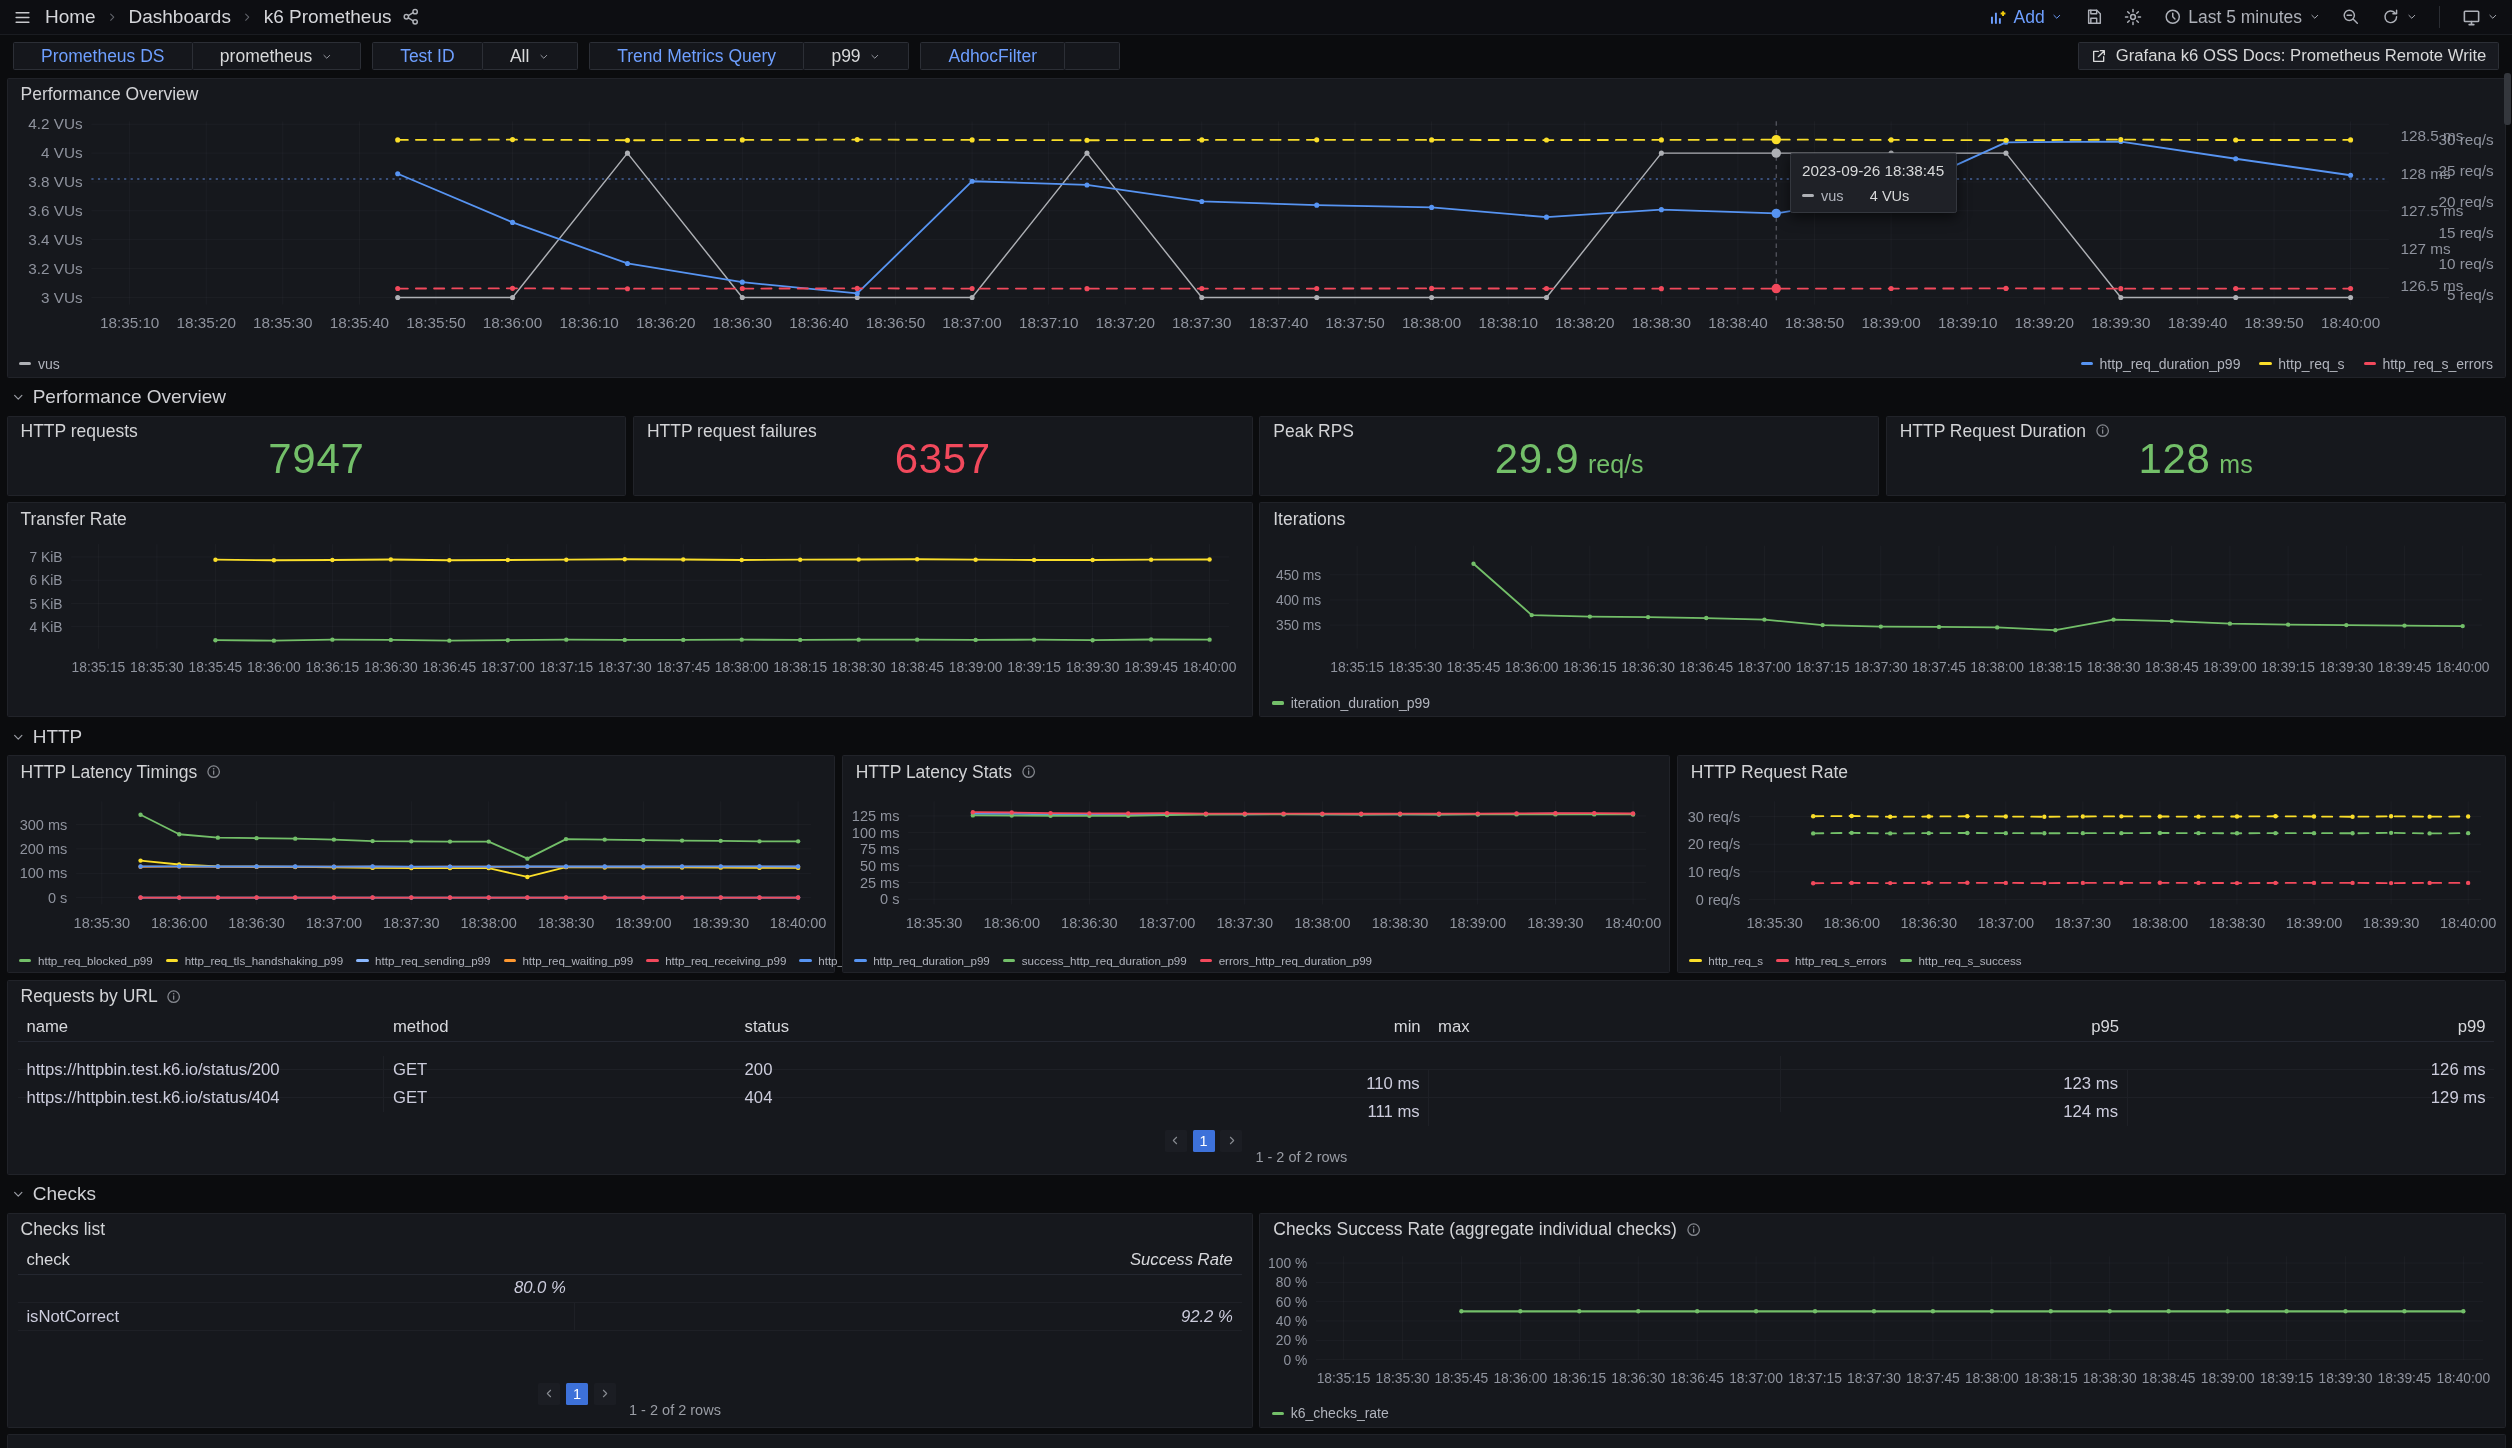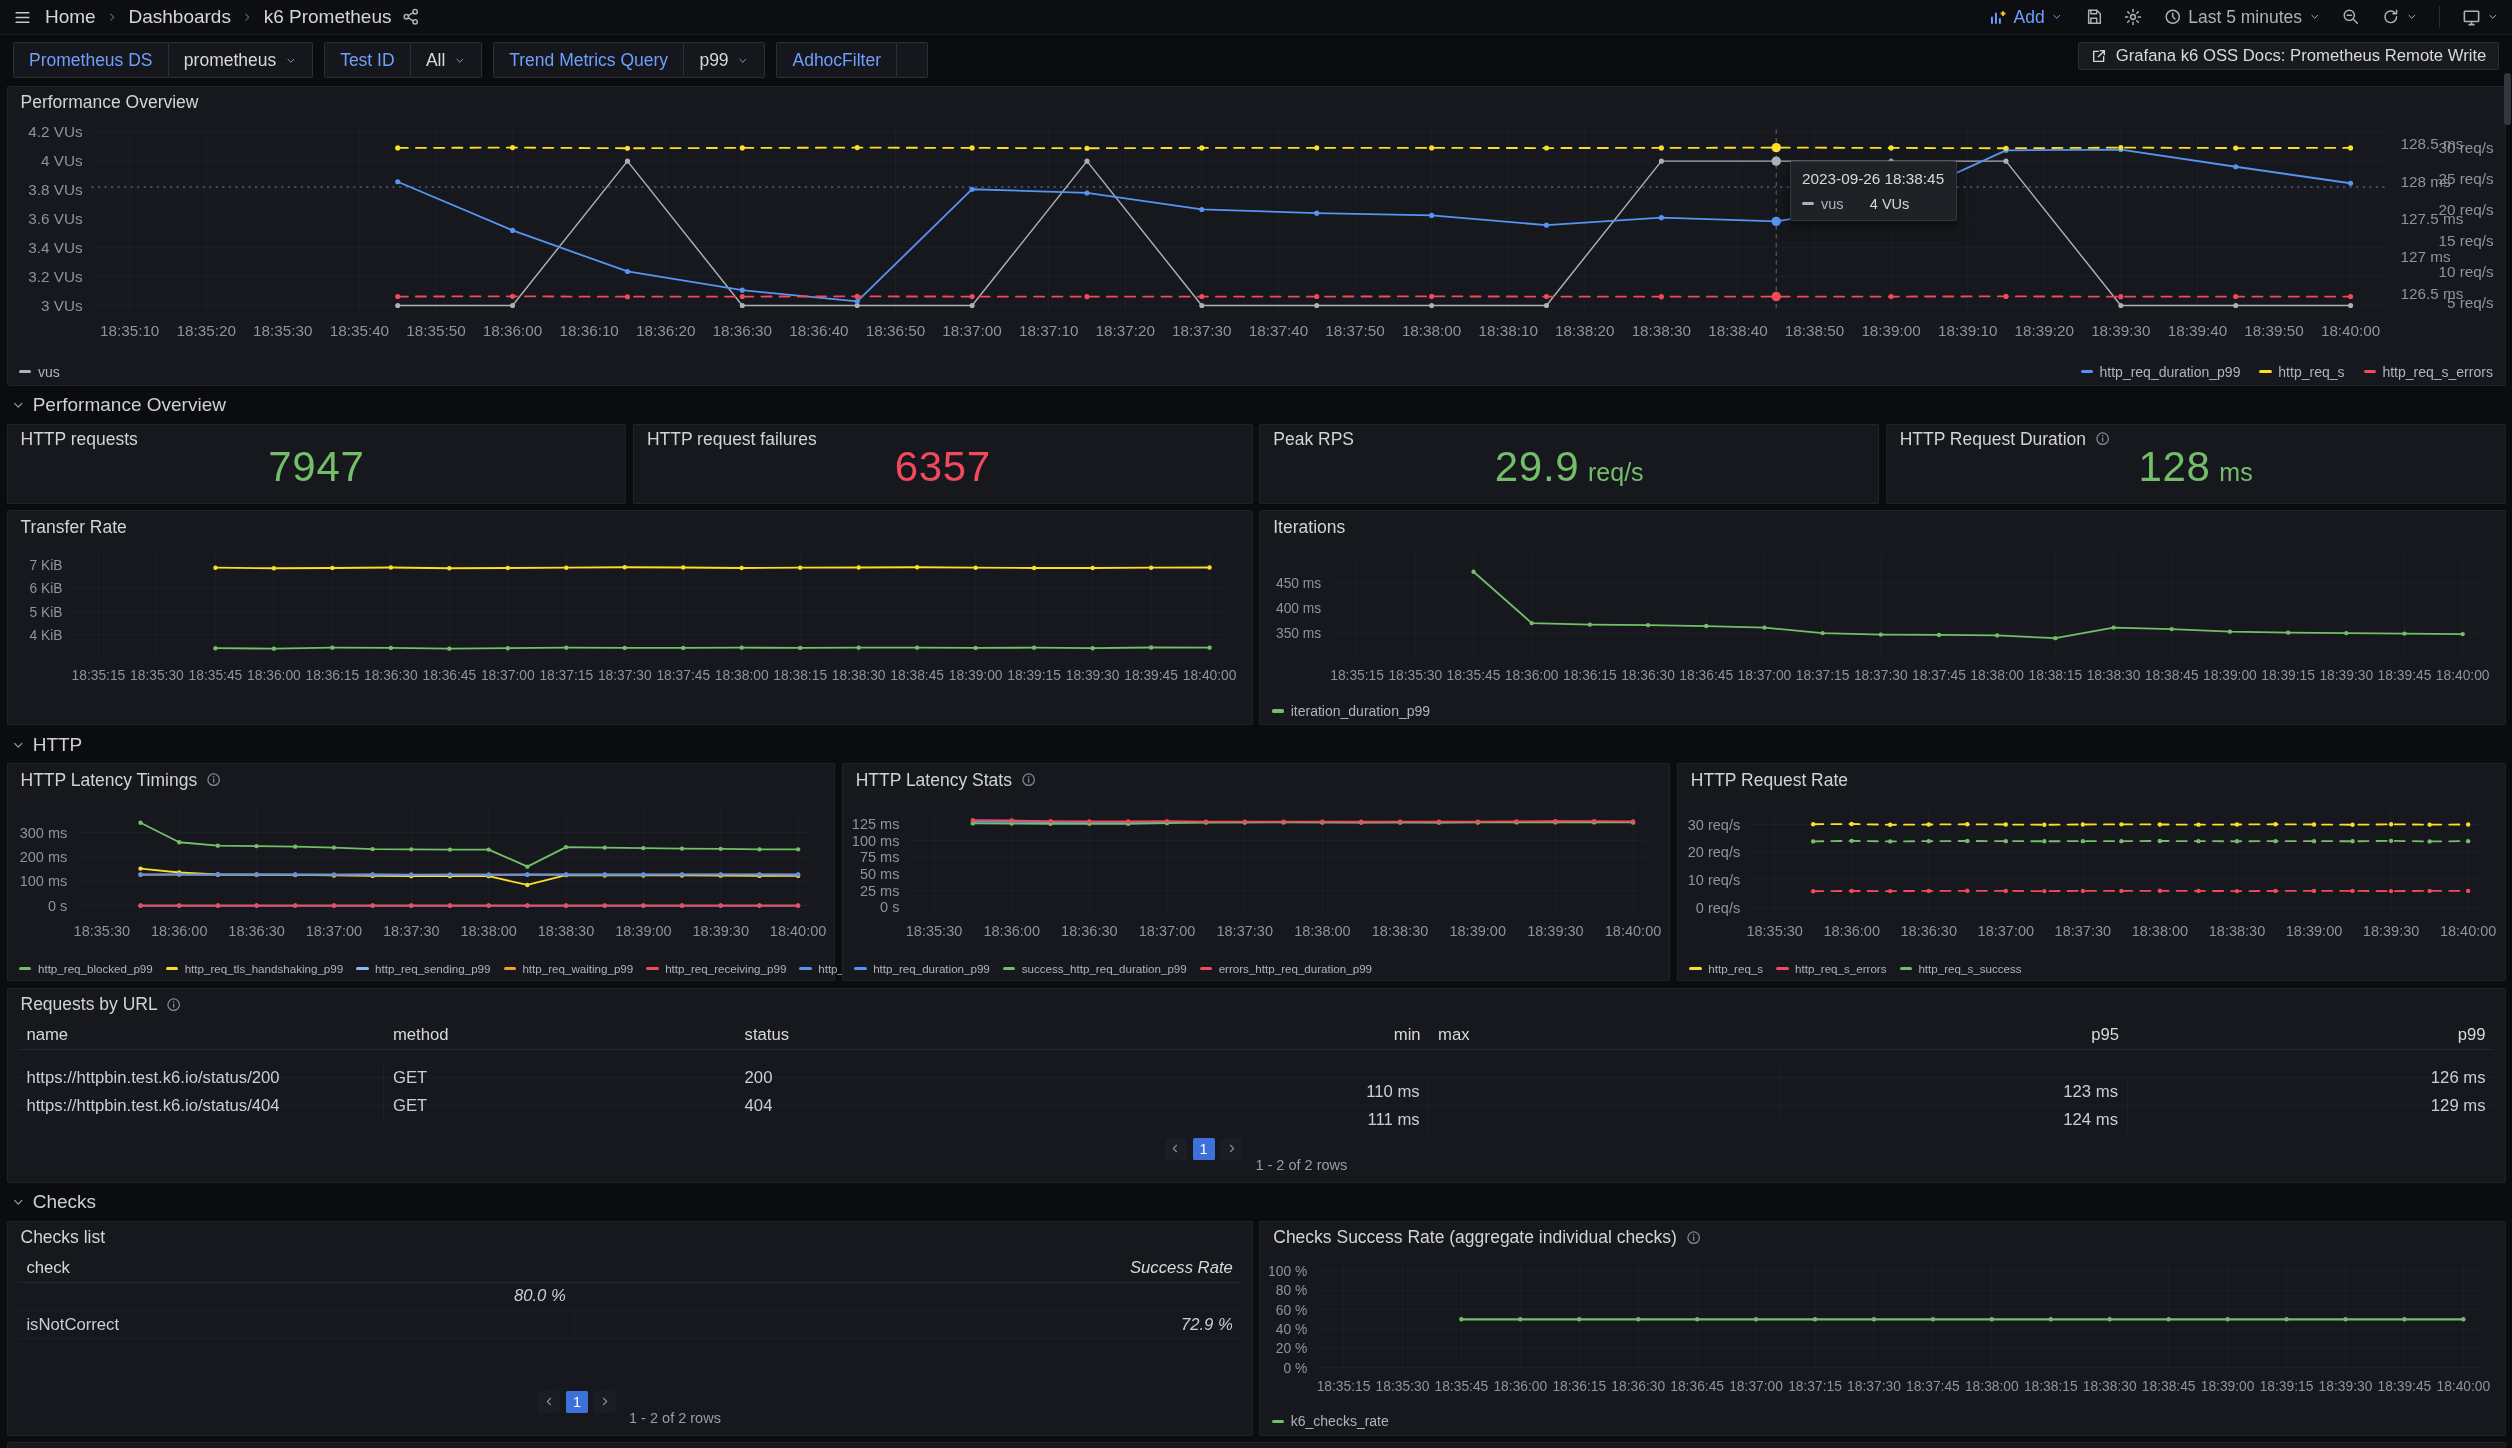--- a/index.html
+++ b/index.html
@@ -21,22 +21,22 @@
   .bc-sep { color:#63666d; }
   .nav-right { display:flex; align-items:center; gap:22px; color:#adb0b8; font-size:17.5px; }
   .nav-item { display:flex; align-items:center; gap:6.5px; cursor:pointer; }
   .add-label { color:#6e9fff; font-weight:500; }
   .nav-divider { width:0.7px; height:22px; background:#2a2d33; }
 
   
   .subbar { display:flex; align-items:flex-start; justify-content:space-between; padding:7.3px 13px 5.8px; }
   .filters { display:flex; gap:11.6px; flex-wrap:wrap; }
   .var { display:flex; }
-  .chip { border:0.7px solid #2c2f36; background:#15171c; height:36px; display:flex;
-    align-items:center; padding:0 15px; font-size:17.5px; border-radius:1.5px; cursor:pointer; }
+  .chip { border:0.7px solid #2c2f36; background:#15171c; height:28px; display:flex;
+    align-items:center; padding:0 27px; font-size:17.5px; border-radius:1.5px; cursor:pointer; }
   .chip.vlabel { color:#6e9fff; font-weight:500; }
   .chip.vvalue { color:#d8d9da; gap:8.7px; margin-left:-0.7px; }
   .chip.vplus { color:#c7c8cc; margin-left:-0.7px; width:31px; justify-content:center; }
   .docs-btn { border:0.7px solid #2c2f36; background:#181a20; height:28px; padding:0 11.6px;
     display:flex; align-items:center; gap:8.7px; font-size:16.7px; font-weight:500; color:#d8d9da;
     border-radius:1.5px; cursor:pointer; }
 
   
   .dash { padding: 0 6.5px; }
   .panel { background:#16181d; border:0.7px solid #212329; border-radius:1.5px; position:relative; }
@@ -1207,21 +1207,21 @@
       <div class="tbl" id="checks-table">
           <div class="trow head chk-grid">
             <div class="">check</div>
             <div class="c-rate">Success Rate</div>
           </div>
           <div class="trow chk-grid">
             <div class="c-rate  ">80.0 %</div>
           </div>
           <div class="trow chk-grid">
             <div class=" d ">isNotCorrect</div>
-            <div class="c-rate  ">72.9 %</div>
+            <div class="c-rate  ">92.2 %</div>
           </div>
         </div>
       <div class="pager">
         <span class="pg-btn">
             <svg width="13" height="13" viewBox="0 0 24 24">
               <path stroke="currentColor" stroke-width="2" fill="none" stroke-linecap="round" stroke-linejoin="round" d="M14 6l-6 6 6 6"></path>
             </svg>
           </span>
         <span class="pg-btn cur">1</span>
         <span class="pg-btn">

